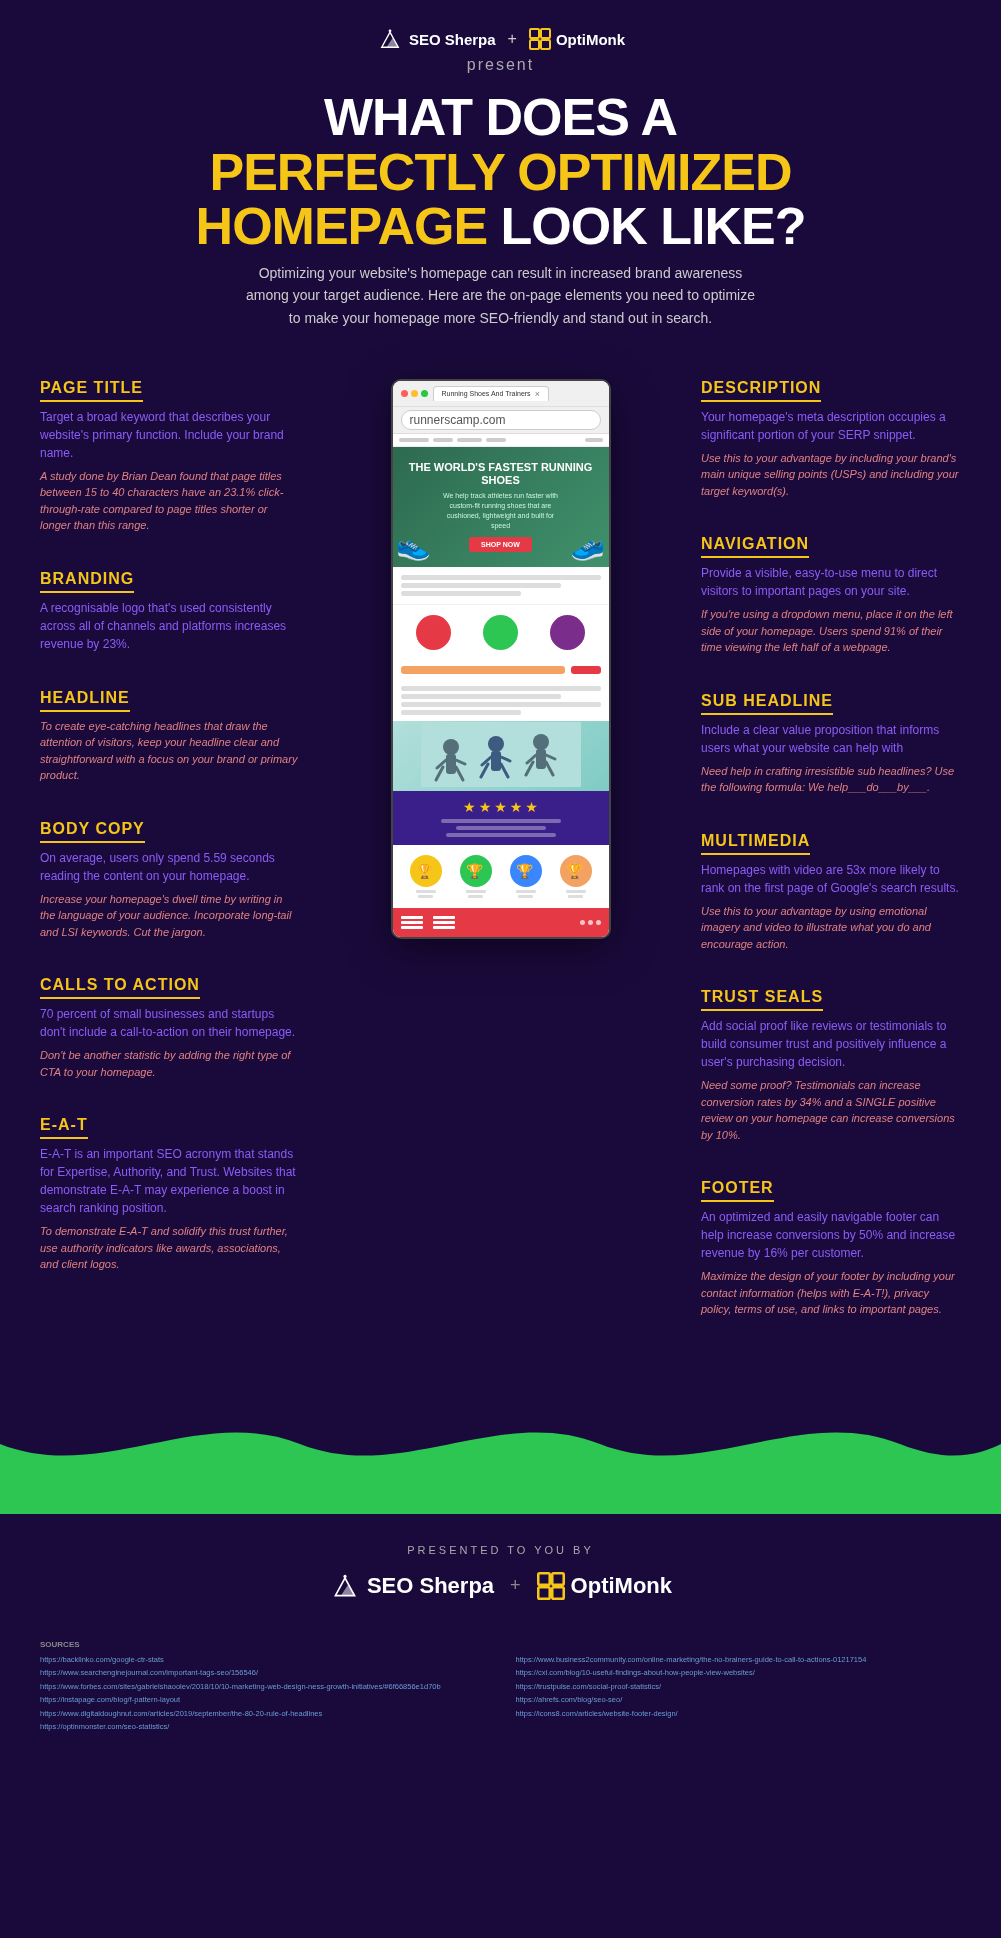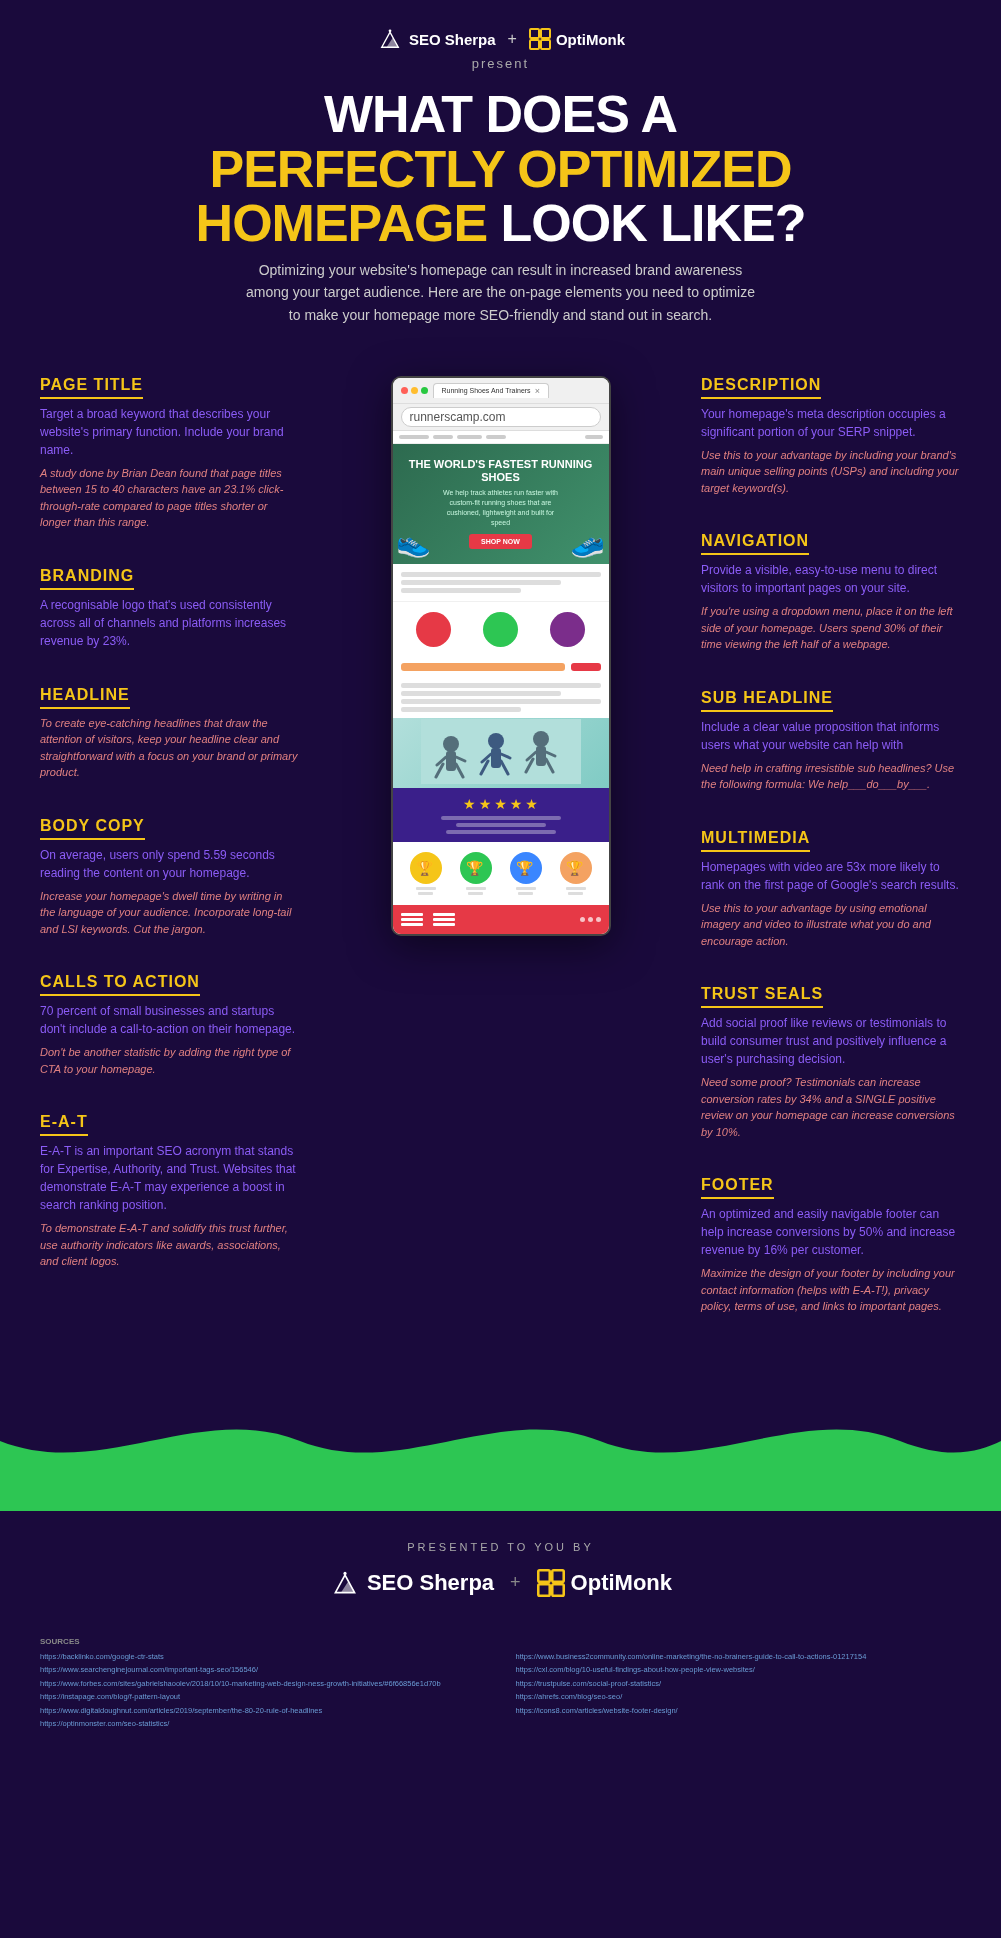--- a/index.html
+++ b/index.html
@@ -45,21 +45,21 @@
       gap: 5px;
       color: #fff;
       font-size: 15px;
       font-weight: bold;
     }
     .logo-opti .grid-icon {
       width: 22px;
       height: 22px;
     }
     .present-text {
-      font-size: 13px;
+      font-size: 16px;
       color: #aaa;
       letter-spacing: 2px;
       margin-bottom: 16px;
       text-transform: lowercase;
     }
     .main-title {
       font-size: 52px;
       font-weight: 900;
       text-transform: uppercase;
       line-height: 1.05;
@@ -737,21 +737,21 @@
 
     <div class="section-block">
       <div class="section-title">DESCRIPTION</div>
       <p class="section-desc">Your homepage's meta description occupies a significant portion of your SERP snippet.</p>
       <p class="section-bullet">Use this to your advantage by including your brand's main unique selling points (USPs) and including your target keyword(s).</p>
     </div>
 
     <div class="section-block">
       <div class="section-title">NAVIGATION</div>
       <p class="section-desc">Provide a visible, easy-to-use menu to direct visitors to important pages on your site.</p>
-      <p class="section-bullet">If you're using a dropdown menu, place it on the left side of your homepage. Users spend 30% of their time viewing the left half of a webpage.</p>
+      <p class="section-bullet">If you're using a dropdown menu, place it on the left side of your homepage. Users spend 91% of their time viewing the left half of a webpage.</p>
     </div>
 
     <div class="section-block">
       <div class="section-title">SUB HEADLINE</div>
       <p class="section-desc">Include a clear value proposition that informs users what your website can help with</p>
       <p class="section-bullet">Need help in crafting irresistible sub headlines? Use the following formula: We help___do___by___.</p>
     </div>
 
     <div class="section-block">
       <div class="section-title">MULTIMEDIA</div>

